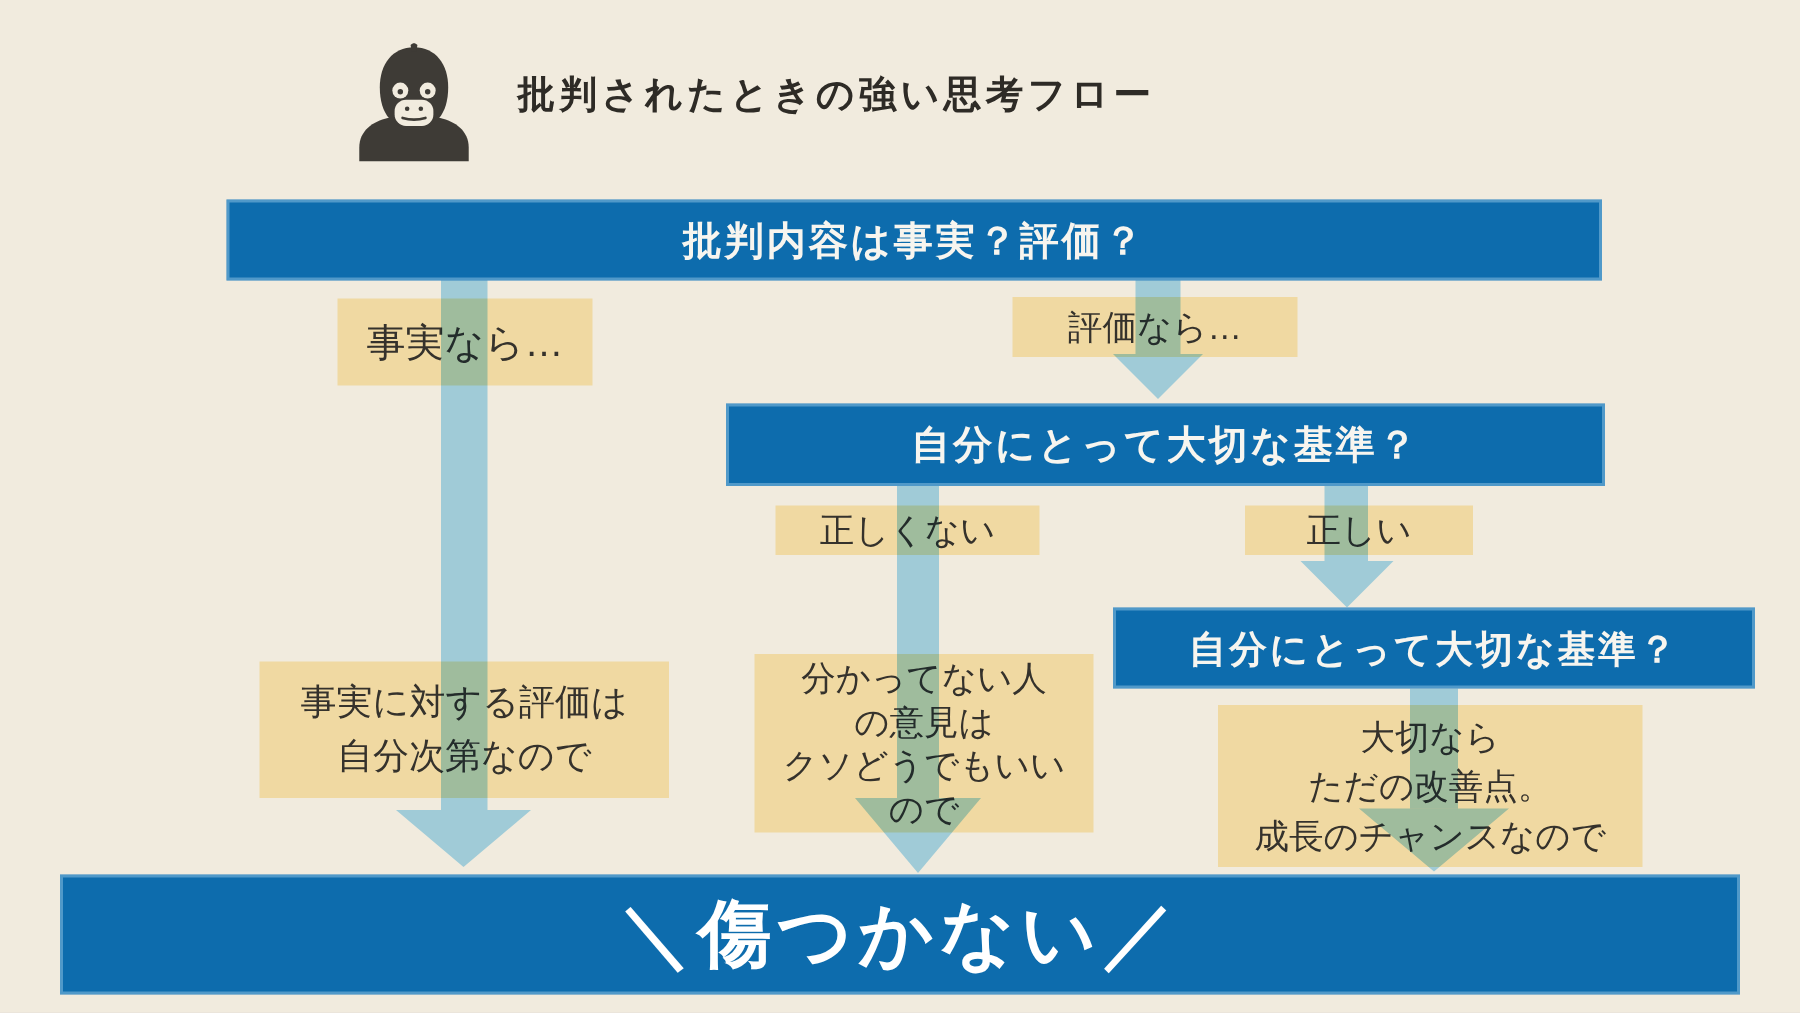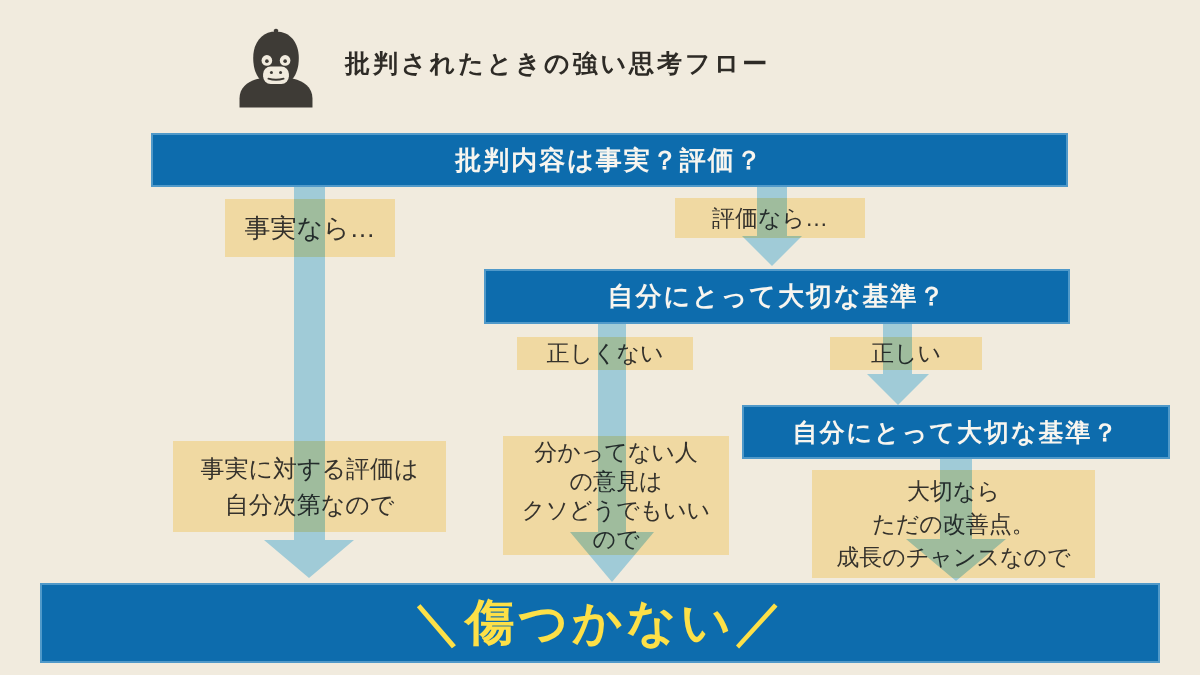--- a/index.html
+++ b/index.html
@@ -27,21 +27,21 @@
     background:#0d6cad;
     border:2px solid rgba(190,225,246,0.38);
     box-sizing:border-box;
     display:flex;align-items:center;justify-content:center;
     color:#f7f5ef;font-weight:600;letter-spacing:2px;
   }
   .banner1{left:151px;top:133px;width:917px;height:54px;font-size:26px;font-family:Liberation Mono, monospace;}
   .banner2{left:484px;top:269px;width:586px;height:55px;font-size:26px;}
   .banner3{left:742px;top:405px;width:428px;height:54px;font-size:25px;}
   .banner4{left:40px;top:583px;width:1120px;height:80px;font-size:49px;
-           color:#fde047;font-weight:700;letter-spacing:4px;}
+           color:#ffffff;font-weight:700;letter-spacing:4px;}
   
   .tan{
     position:absolute;z-index:1;
     background:#f0d9a2;
     display:flex;align-items:center;justify-content:center;
     text-align:center;color:#35322c;
     white-space:pre-line;
   }
   .label-fact{left:225px;top:199px;width:170px;height:58px;font-size:26px;}
   .label-eval{left:675px;top:198px;width:190px;height:40px;font-size:23px;}

